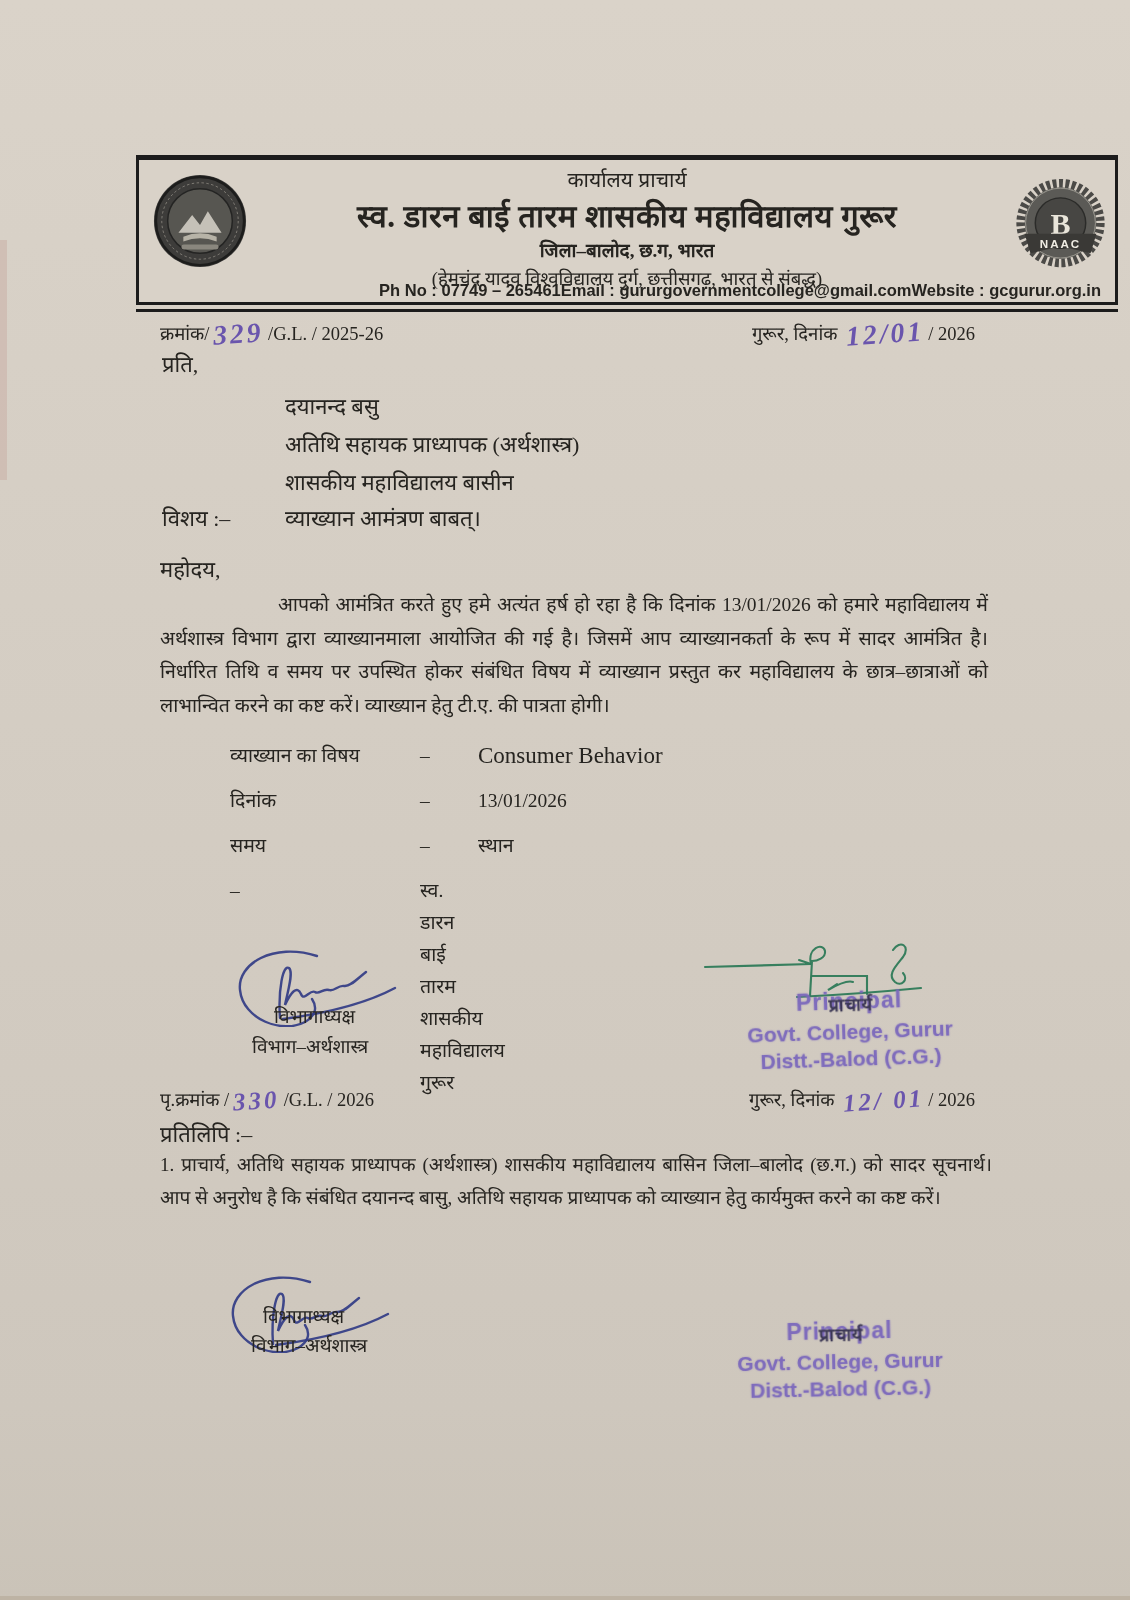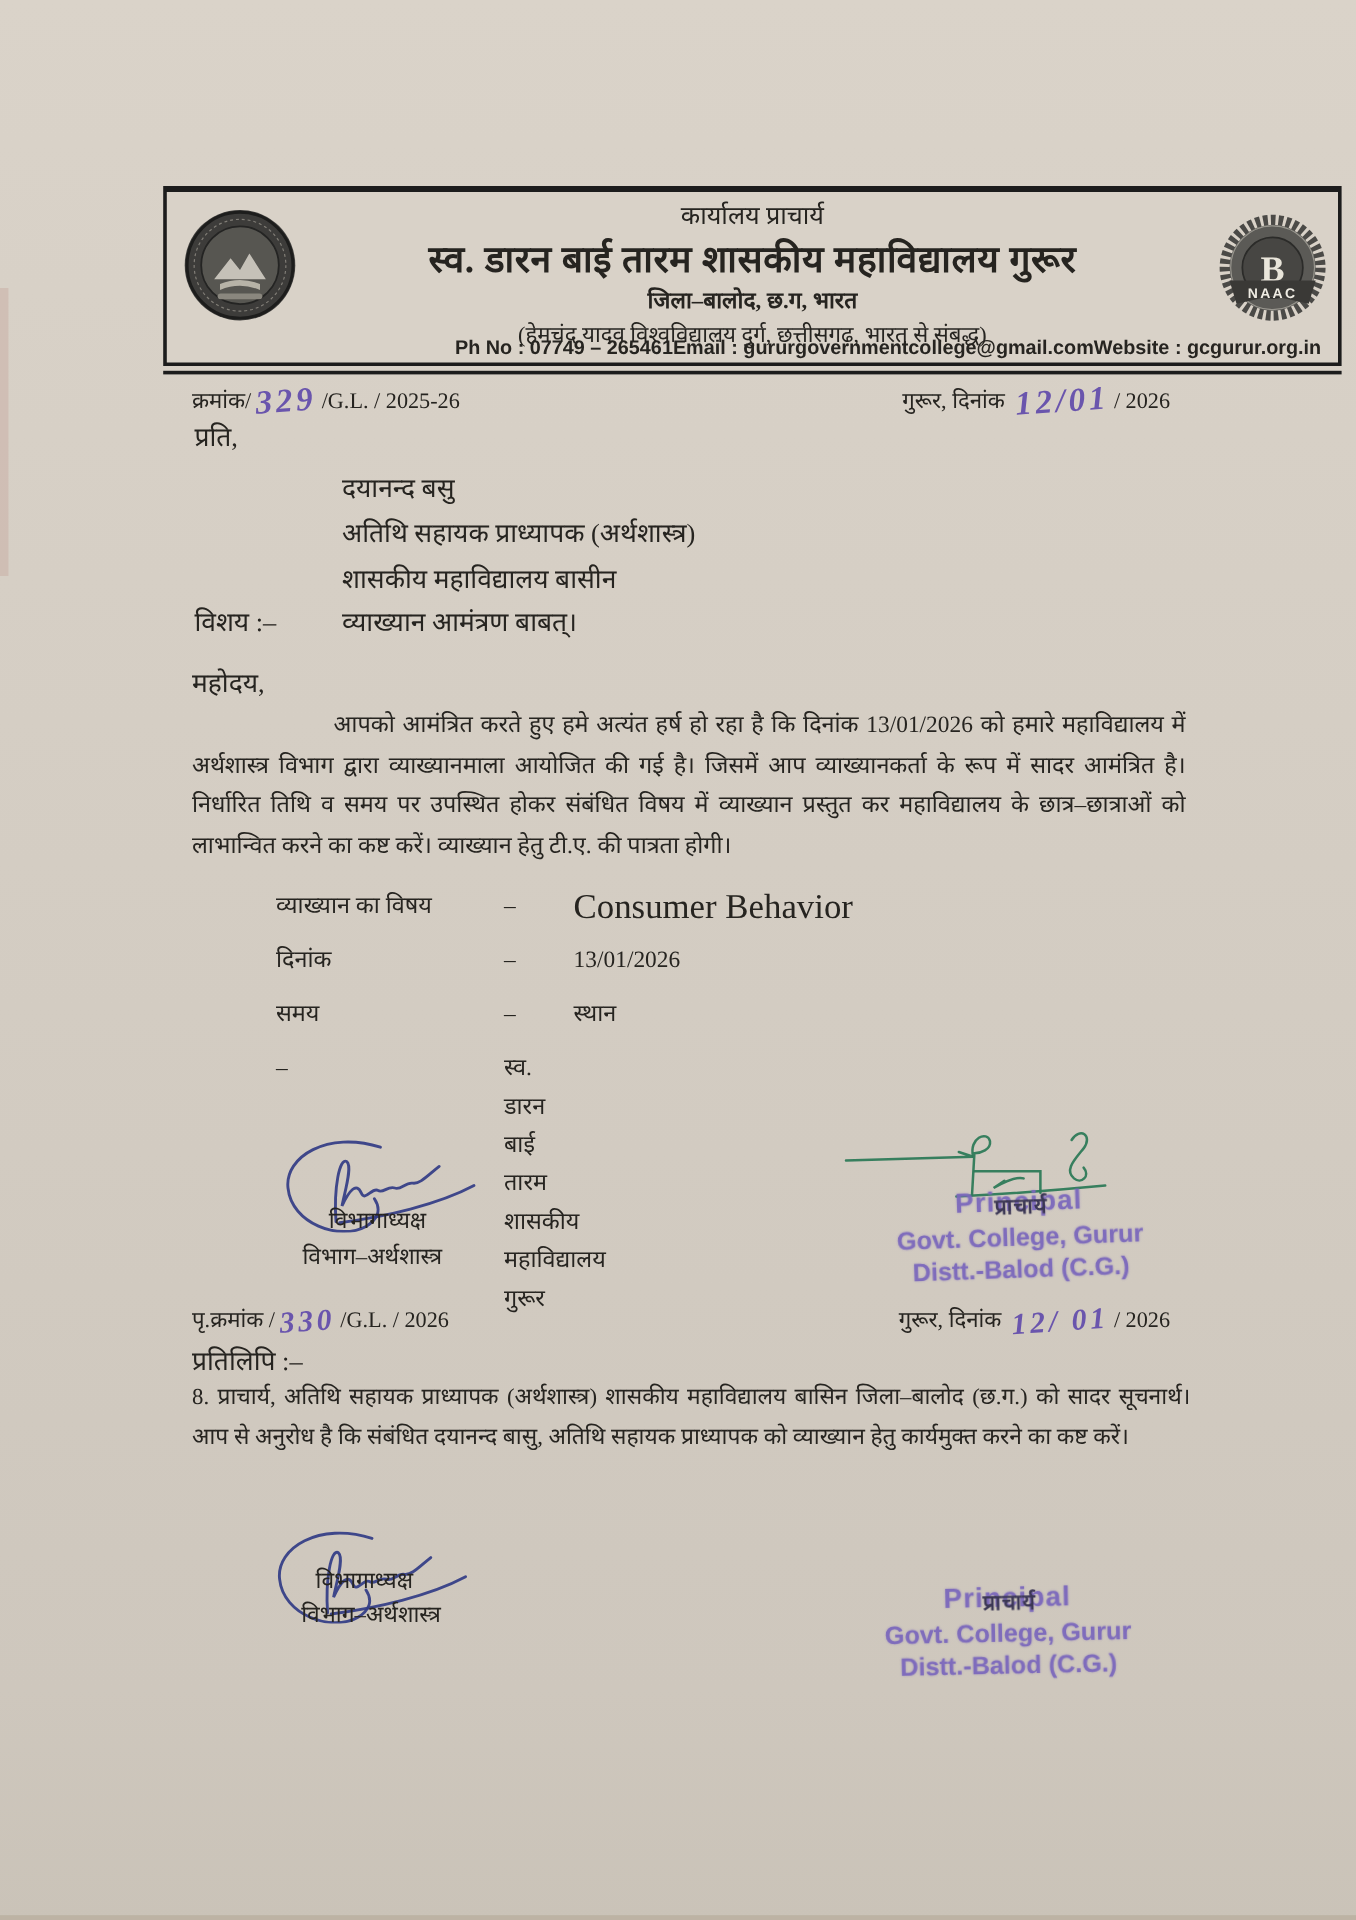--- a/index.html
+++ b/index.html
@@ -55,21 +55,21 @@
   .copy-par{
     left:160px; width:832px; font-size:19px; line-height:33px; text-align:justify;
   }
 
   
   .details{
     left:230px; top:740px; width:730px;
     display:grid; grid-template-columns:190px 58px 1fr; row-gap:13px;
     font-size:19.5px; line-height:32px;
   }
-  .details .latin{ font-family:"Liberation Serif","DejaVu Serif",serif; font-size:29px; }
+  .details .latin{ font-family:"Liberation Serif","DejaVu Serif",serif; font-size:23px; }
 
   
   .sig-label{ font-size:19px; }
   .stamp{
     font-family:"Liberation Sans","DejaVu Sans",sans-serif;
     color:#7b68bc; font-weight:700; text-align:center;
     text-shadow:0 0 2px rgba(123,104,188,.5);
     filter:blur(.3px); opacity:.95;
   }
   .stamp .line1{ position:relative; font-size:23px; letter-spacing:1px; }
@@ -208,21 +208,21 @@
     <span>
       <span>पृ.क्रमांक /</span><span class="hw small">330</span><span>/G.L. / 2026</span>
     </span>
     <span>
       <span>गुरूर, दिनांक</span>
       <span class="hw small">12/ 01</span><span>/ 2026</span>
     </span>
   </div>
 
   <div class="abs hin" style="left:160px; top:1118px;">प्रतिलिपि :–</div>
-  <div class="abs copy-par" style="top:1148px;">8. प्राचार्य, अतिथि सहायक प्राध्यापक (अर्थशास्त्र) शासकीय महाविद्यालय बासिन जिला–बालोद (छ.ग.) को सादर सूचनार्थ। आप से अनुरोध है कि संबंधित दयानन्द बासु, अतिथि सहायक प्राध्यापक को व्याख्यान हेतु कार्यमुक्त करने का कष्ट करें।</div>
+  <div class="abs copy-par" style="top:1148px;">1. प्राचार्य, अतिथि सहायक प्राध्यापक (अर्थशास्त्र) शासकीय महाविद्यालय बासिन जिला–बालोद (छ.ग.) को सादर सूचनार्थ। आप से अनुरोध है कि संबंधित दयानन्द बासु, अतिथि सहायक प्राध्यापक को व्याख्यान हेतु कार्यमुक्त करने का कष्ट करें।</div>
 
   <div class="abs" style="left:218px; top:1268px; width:180px; height:82px;">
     <svg viewBox="0 0 180 85" width="180" height="85">
       <path class="ink" d="M92,14 C48,0 12,22 15,48 C18,78 58,92 80,80 C90,74 93,66 87,57"></path>
       <path class="ink" d="M55,76 C53,48 58,22 64,26 C69,30 62,52 60,63 C66,50 72,43 76,52 C79,60 85,47 90,50 C94,53 98,46 104,48 C109,50 113,43 119,44 C125,45 132,37 141,30"></path>
       <path class="ink" d="M58,77 C96,72 140,62 170,46"></path>
     </svg>
   </div>
   <div class="abs sig-label" style="left:263px; top:1303px;">विभागाध्यक्ष</div>
   <div class="abs sig-label" style="left:251px; top:1332px;">विभाग–अर्थशास्त्र</div>

